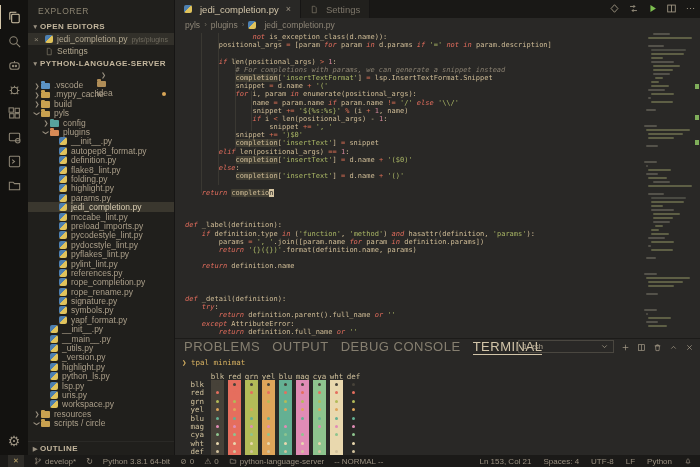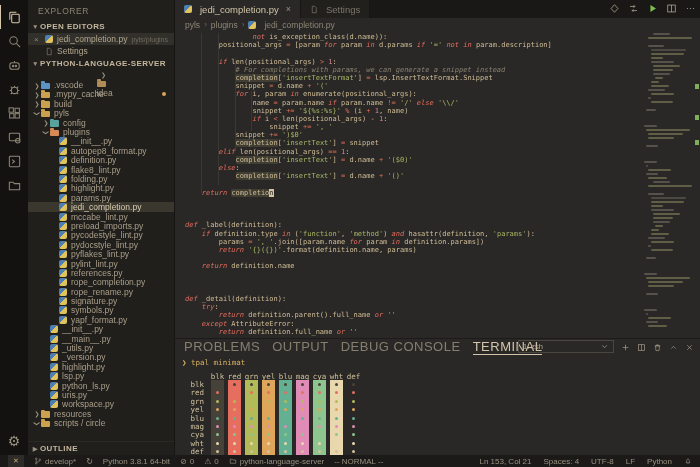--- a/index.html
+++ b/index.html
@@ -347,26 +347,26 @@
           <span>_version.py</span>
         </div>
         <div class="tree-row" style="padding-left: 14px;">
           <span class="arr"></span>
           <span class="pyicon"></span>
           <span>highlight.py</span>
         </div>
         <div class="tree-row" style="padding-left: 14px;">
           <span class="arr"></span>
           <span class="pyicon"></span>
+          <span>python_ls.py</span>
+        </div>
+        <div class="tree-row" style="padding-left: 14px;">
+          <span class="arr"></span>
+          <span class="pyicon"></span>
           <span>lsp.py</span>
-        </div>
-        <div class="tree-row" style="padding-left: 14px;">
-          <span class="arr"></span>
-          <span class="pyicon"></span>
-          <span>python_ls.py</span>
         </div>
         <div class="tree-row" style="padding-left: 14px;">
           <span class="arr"></span>
           <span class="pyicon"></span>
           <span>uris.py</span>
         </div>
         <div class="tree-row" style="padding-left: 14px;">
           <span class="arr"></span>
           <span class="pyicon"></span>
           <span>workspace.py</span>

